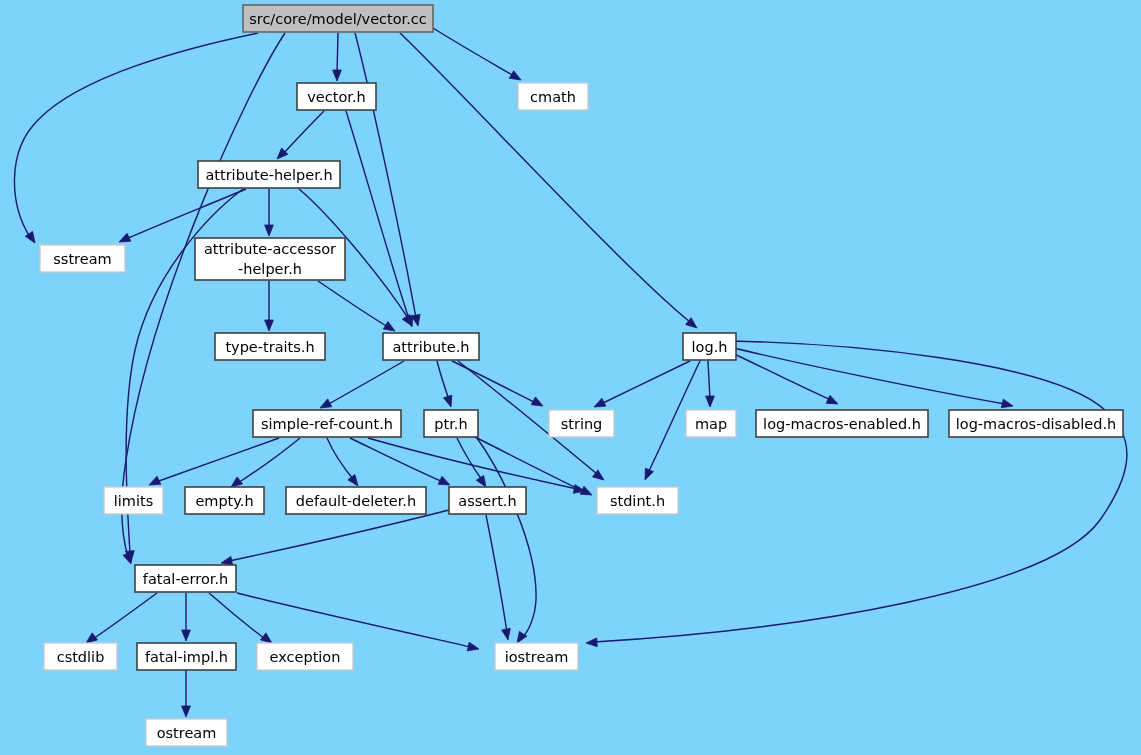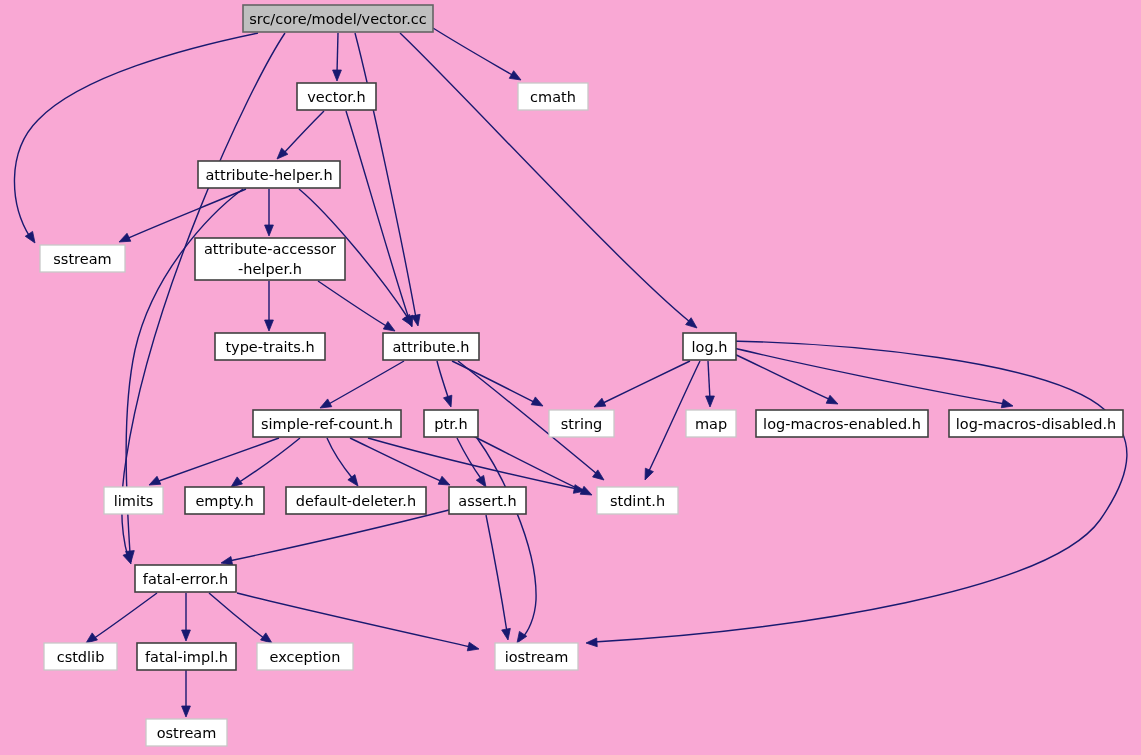--- a/index.html
+++ b/index.html
@@ -4,21 +4,21 @@
 <style>
   html, body {
     margin: 0;
     padding: 0;
     background: #ffffff;
   }
   #graph-root {
     position: relative;
     width: 1141px;
     height: 755px;
-    background: #f9a8d4;
+    background: #7dd3fc;
     font-family: "DejaVu Sans", "Liberation Sans", sans-serif;
     overflow: hidden;
   }
   svg#graph-svg {
     position: absolute;
     left: 0;
     top: 0;
     width: 1141px;
     height: 755px;
   }

